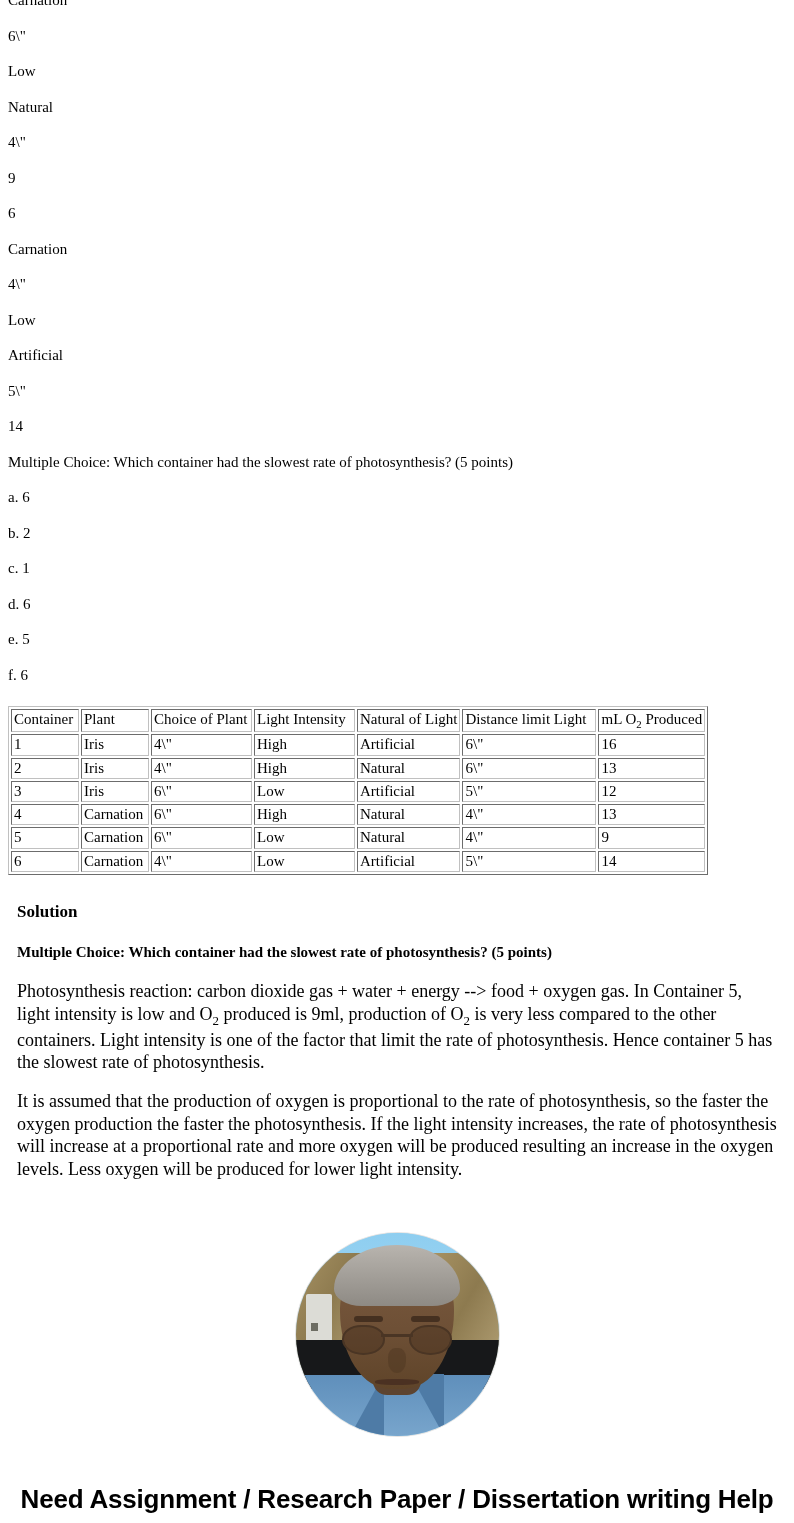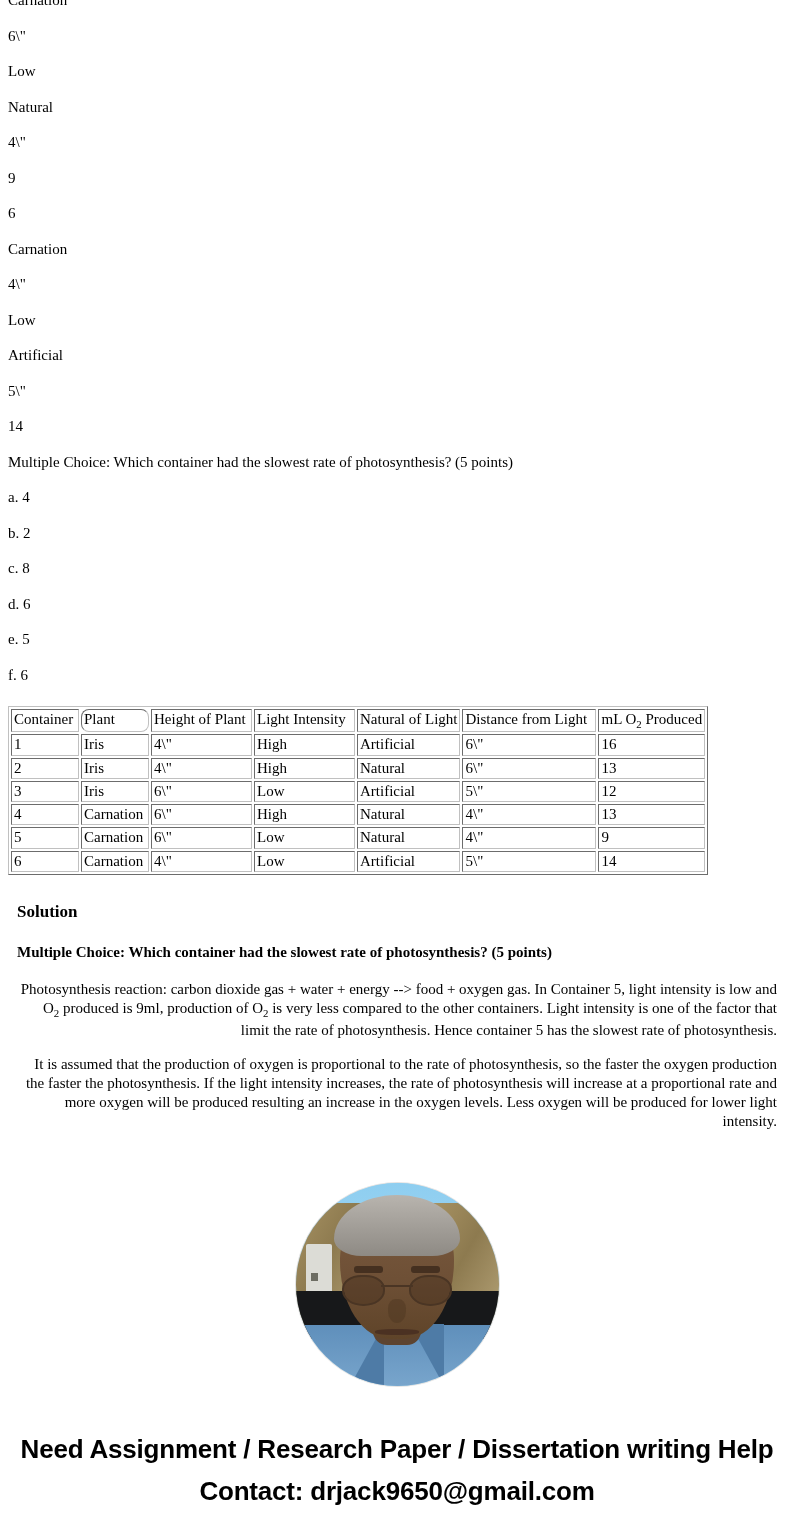--- a/index.html
+++ b/index.html
@@ -53,21 +53,21 @@
   table.data td, table.data th {
     border: 1px inset #c0c0c0;
     padding: 1px 2px;
     text-align: left;
     font-weight: normal;
     vertical-align: top;
     white-space: nowrap;
   }
   table.data th { font-weight: normal; }
   .col-container { width: 62px; }
-  .col-plant     { width: 62px; border-radius: 8px; }
+  .col-plant     { width: 62px; }
   .col-height    { width: 95px; }
   .col-intensity { width: 95px; }
   .col-source    { width: 95px; }
   .col-distance  { width: 128px; }
   .col-o2        { width: 100px; }
   sub { font-size: 0.72em; }
 
   
   .solution {
     padding: 0 17px;
@@ -79,24 +79,24 @@
     margin: 0 0 22px 0;
     line-height: 1.1;
   }
   p.sol-bold {
     font-size: 15px;
     font-weight: bold;
     margin: 0 0 20px 0;
     line-height: 1.1;
   }
   p.sol-para {
-    font-size: 15px;
+    font-size: 18px;
     margin: 0 0 16px 0;
     line-height: 1.26;
-    text-align: right;
+    text-align: left;
   }
 
   
   .photo-wrap {
     margin-top: 52px;
     display: flex;
     justify-content: center;
   }
   .avatar {
     width: 203px;
@@ -254,38 +254,38 @@
   <p class="frag">Carnation</p>
   <p class="frag">4\"</p>
   <p class="frag">Low</p>
   <p class="frag">Artificial</p>
   <p class="frag">5\"</p>
   <p class="frag">14</p>
 </div>
 
 <div class="q-block">
   <p class="q-line">Multiple Choice: Which container had the slowest rate of photosynthesis? (5 points)</p>
-  <p class="q-line">a. 4</p>
+  <p class="q-line">a. 6</p>
   <p class="q-line">b. 2</p>
-  <p class="q-line">c. 8</p>
+  <p class="q-line">c. 1</p>
   <p class="q-line">d. 6</p>
   <p class="q-line">e. 5</p>
   <p class="q-line">f. 6</p>
 </div>
 
 <div class="table-wrap">
   <table class="data">
     <thead>
       <tr>
         <th class="col-container">Container</th>
         <th class="col-plant">Plant</th>
-        <th class="col-height">Height of Plant</th>
+        <th class="col-height">Choice of Plant</th>
         <th class="col-intensity">Light Intensity</th>
         <th class="col-source">Natural of Light</th>
-        <th class="col-distance">Distance from Light</th>
+        <th class="col-distance">Distance limit Light</th>
         <th class="col-o2"><span>mL O</span><sub>2</sub><span> Produced</span></th>
       </tr>
     </thead>
     <tbody>
       <tr>
         <td>1</td>
         <td>Iris</td>
         <td>4\"</td>
         <td>High</td>
         <td>Artificial</td>

